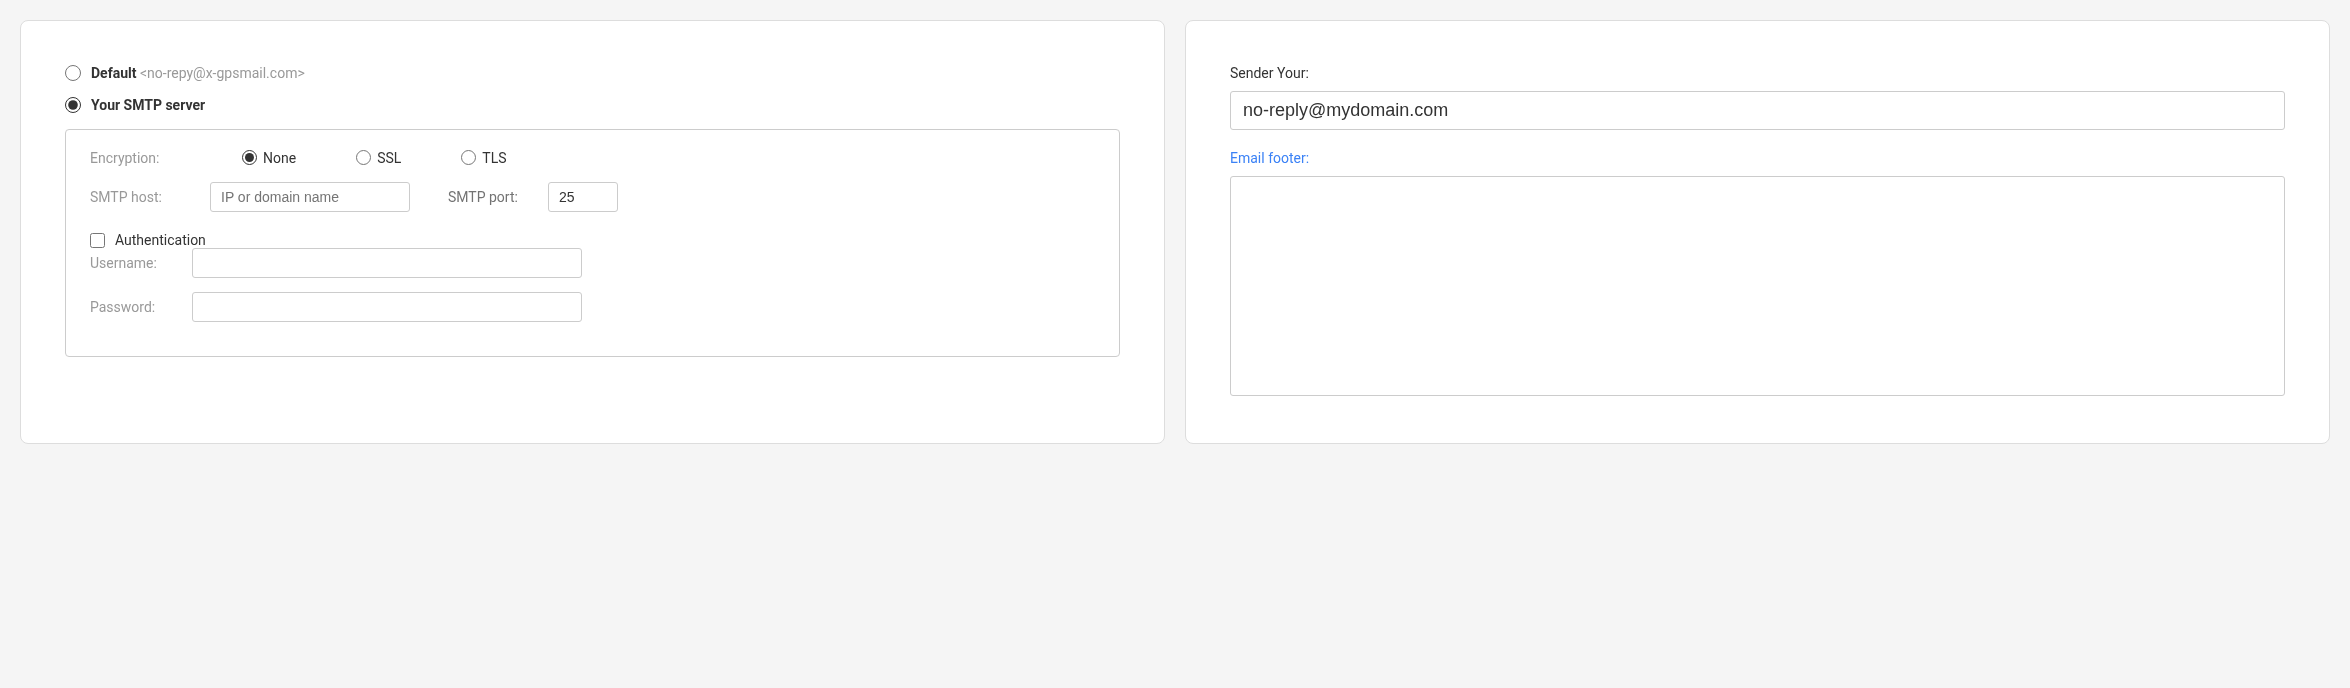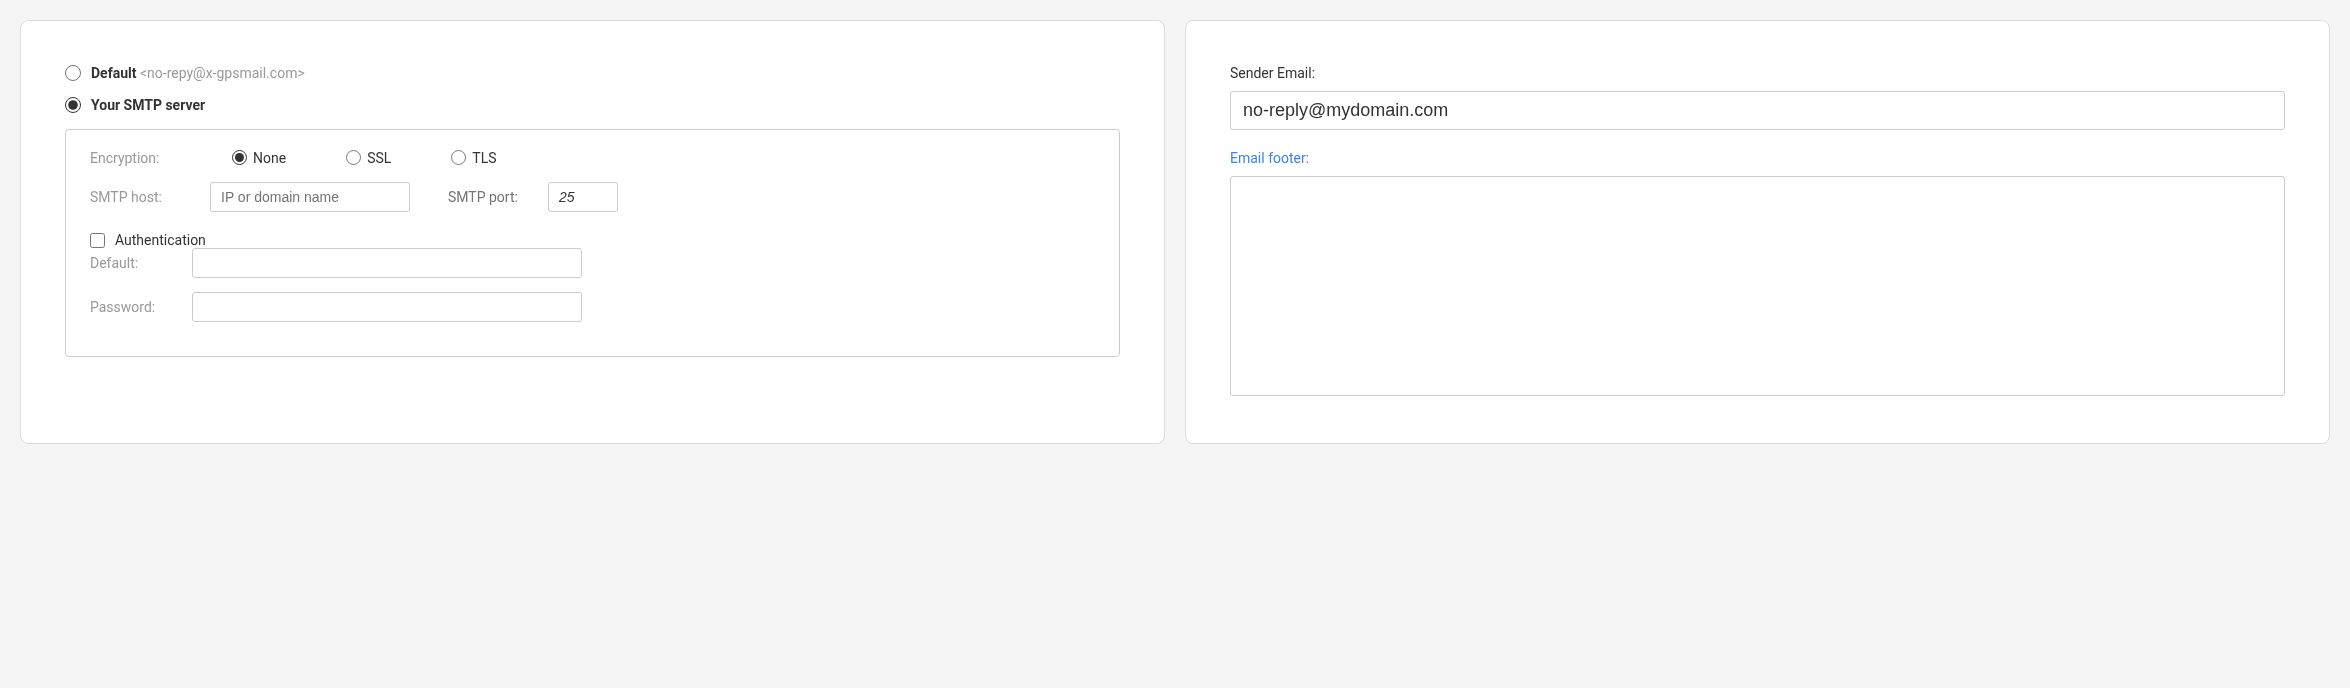--- a/index.html
+++ b/index.html
@@ -76,21 +76,21 @@
       border-radius: 4px;
       padding: 20px 24px;
       margin-top: 4px;
       margin-left: 0;
     }
 
     
     .encryption-row {
       display: flex;
       align-items: center;
-      gap: 12px;
+      gap: 22px;
       margin-bottom: 16px;
     }
 
     .encryption-label {
       color: #999;
       min-width: 90px;
     }
 
     .encryption-options {
       display: flex;
@@ -142,21 +142,20 @@
     }
 
     .smtp-port-input {
       border: 1px solid #ccc;
       border-radius: 3px;
       padding: 6px 10px;
       font-size: 14px;
       color: #333;
       width: 70px;
       outline: none;
-      font-style: italic;
     }
 
     
     .auth-row {
       display: flex;
       align-items: center;
       gap: 10px;
     }
 
     .auth-checkbox {
@@ -275,35 +274,35 @@
         <span class="smtp-port-label">SMTP port:</span>
         <input type="text" class="smtp-port-input" value="25" style="">
       </div>
 
       <div class="auth-row">
         <input type="checkbox" class="auth-checkbox" style="">
         <span class="auth-label">Authentication</span>
       </div>
 
       <div class="field-row">
-        <span class="field-label">Default:</span>
+        <span class="field-label">Username:</span>
         <input type="text" class="field-input" style="">
       </div>
 
       <div class="field-row">
         <span class="field-label">Password:</span>
         <input type="password" class="field-input" style="">
       </div>
 
     </div>
   </div>
 
   <div class="panel panel-right">
 
-    <label class="sender-email-label">Sender Email:</label>
+    <label class="sender-email-label">Sender Your:</label>
     <input type="text" class="sender-email-input" value="no-reply@mydomain.com" style="">
 
     <label class="email-footer-label">Email footer:</label>
     <textarea class="email-footer-textarea" style=""></textarea>
 
   </div>
 
 </div>
 
 </body></html>

